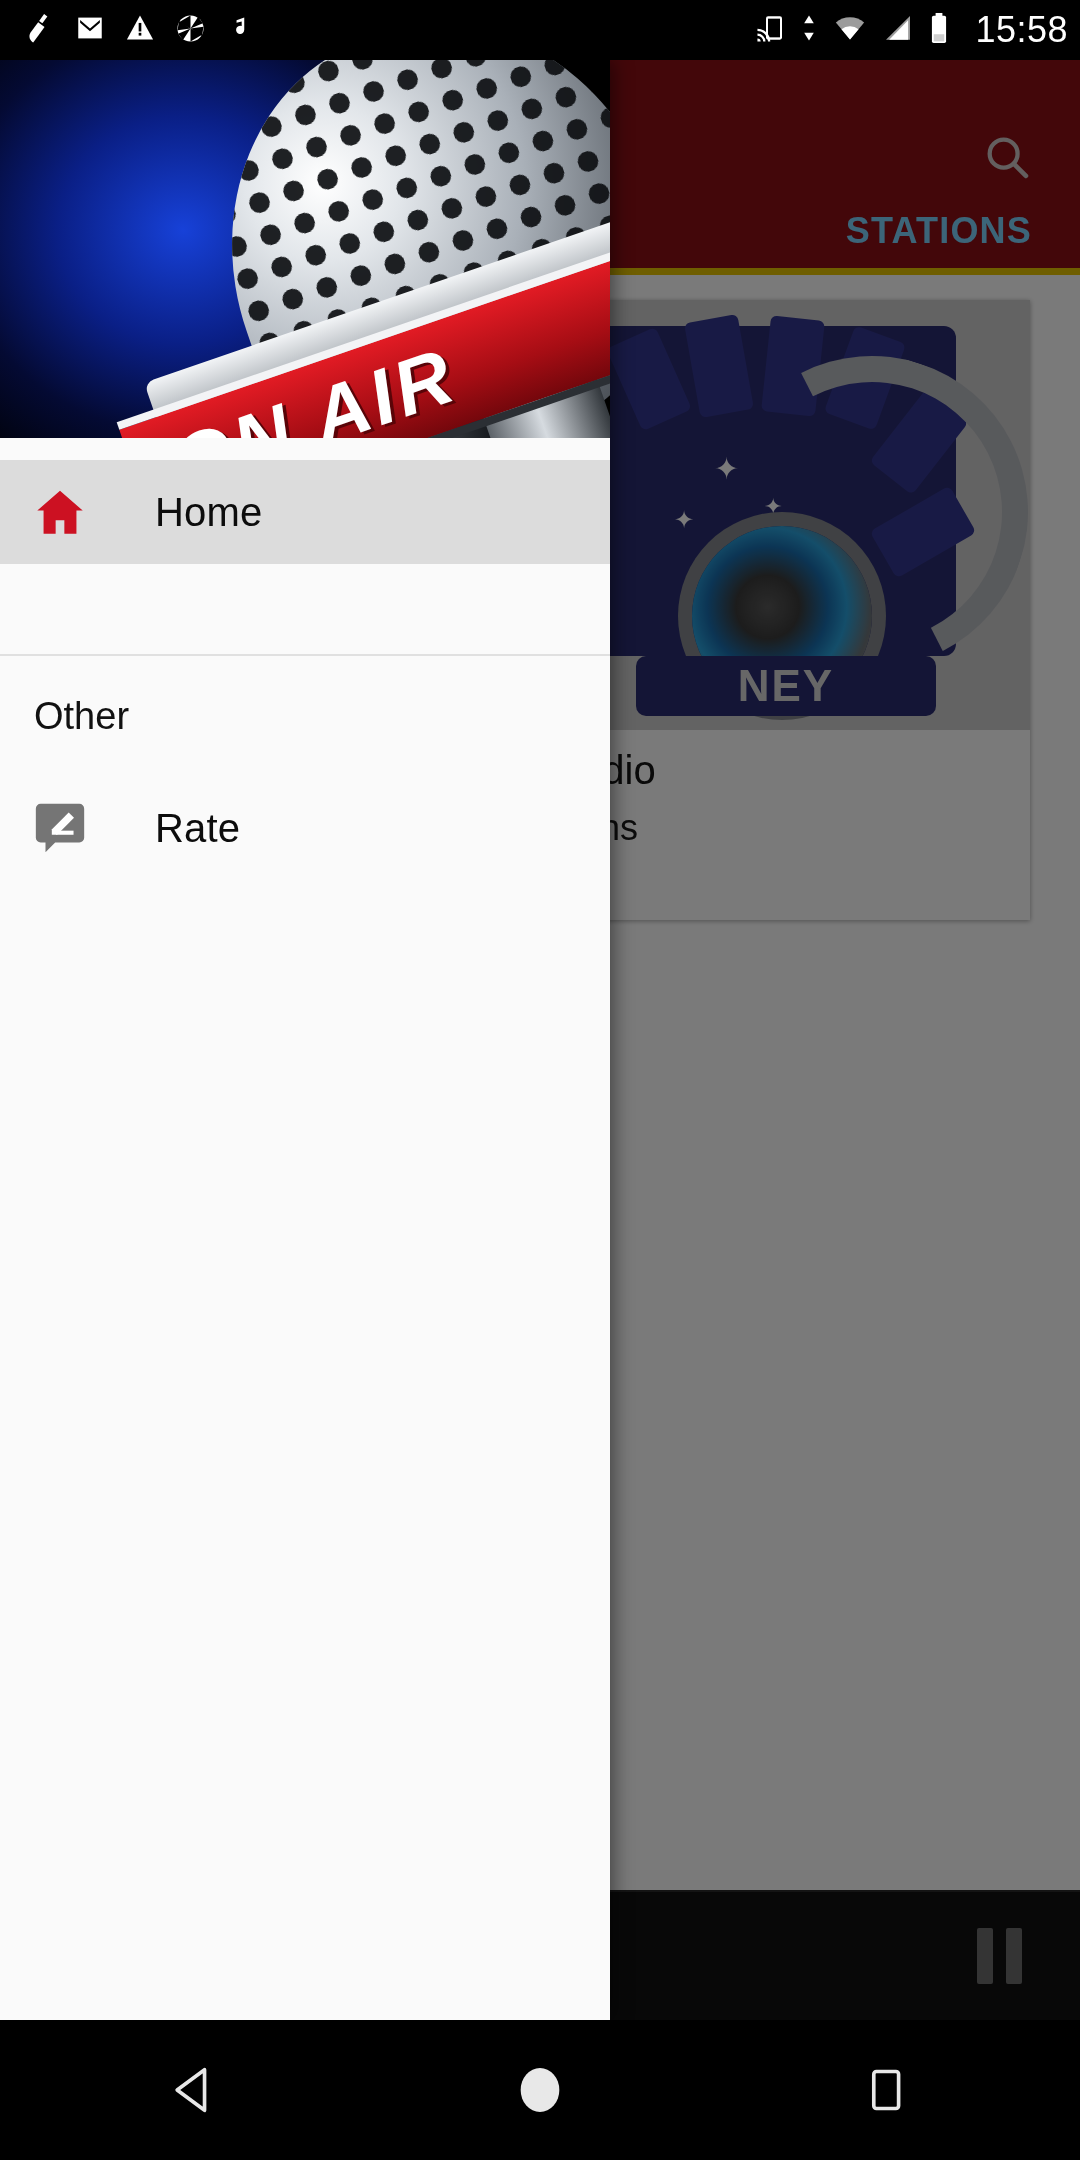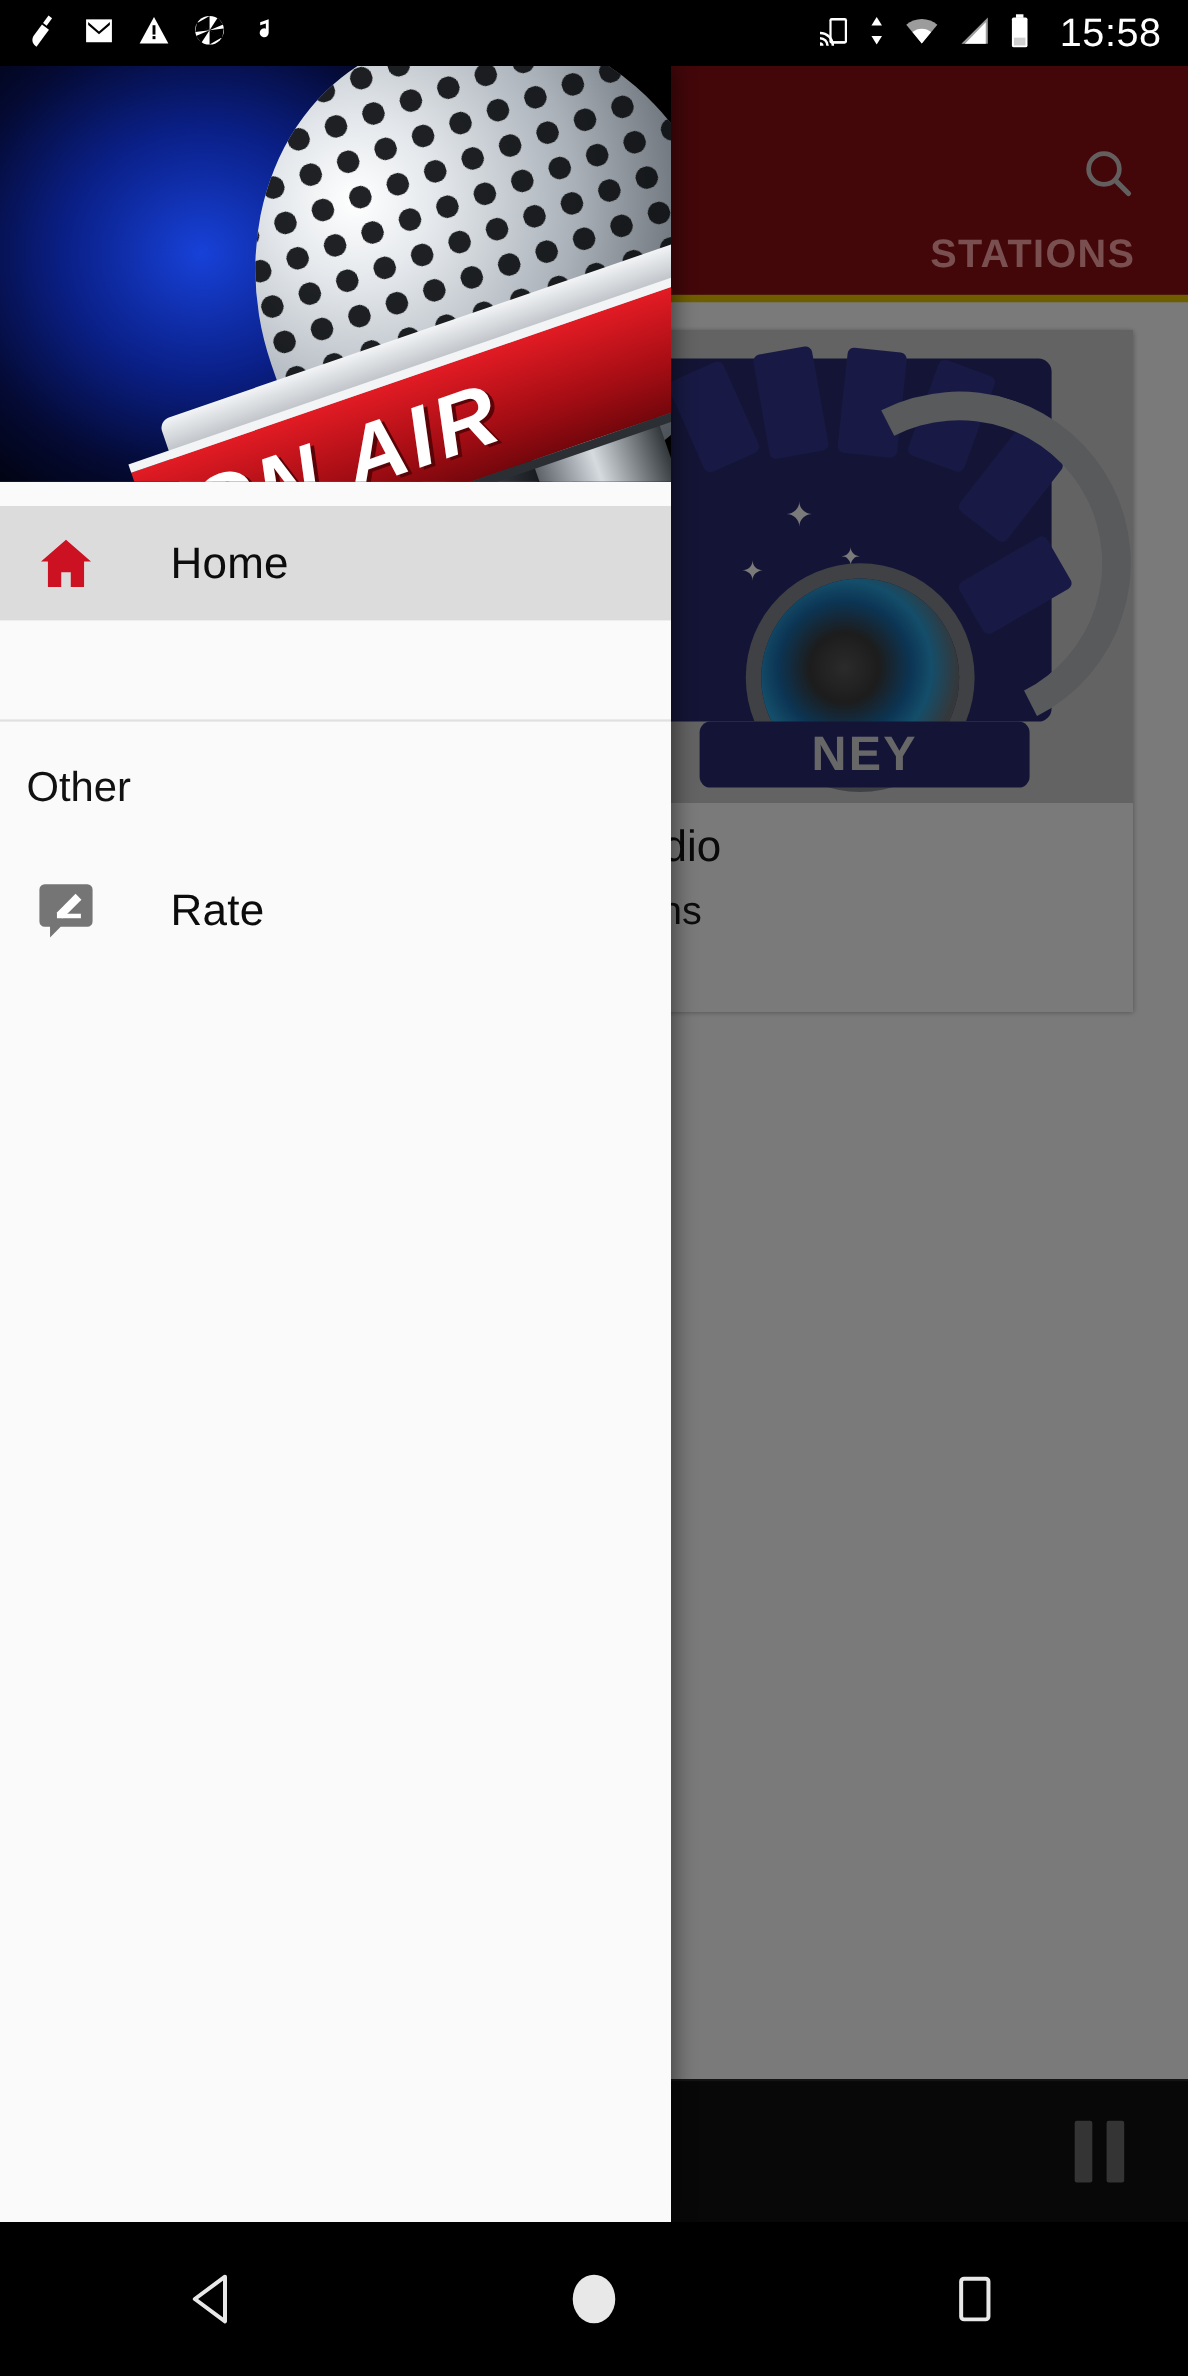--- a/index.html
+++ b/index.html
@@ -39,21 +39,21 @@
     display: flex;
     align-items: center;
     gap: 18px;
     padding-left: 22px;
     flex: 1;
   }
   .status-right {
     display: flex;
     align-items: center;
     gap: 13px;
-    padding-right: 24px;
+    padding-right: 12px;
   }
   .sb-icon { display: block; }
   #status-clock {
     color: #ffffff;
     font-size: 36px;
     font-weight: 400;
     letter-spacing: 0.5px;
     margin-left: 12px;
     line-height: 1;
   }
@@ -90,21 +90,21 @@
     top: 150px;
     width: 1080px;
     height: 62px;
     display: flex;
     align-items: flex-start;
     justify-content: flex-end;
     padding-right: 48px;
     box-sizing: border-box;
   }
   .tab-label {
-    color: #fca5a5;
+    color: #7dd3fc;
     font-size: 36px;
     font-weight: 700;
     letter-spacing: 1.2px;
     white-space: nowrap;
     text-align: center;
   }
   #tab-indicator {
     position: absolute;
     top: 208px;
     left: 600px;
@@ -375,21 +375,21 @@
   .nav-gap { height: 6px; width: 610px; }
   .nav-divider {
     width: 610px;
     height: 2px;
     background: #E0E0E0;
   }
   .section-header {
     height: 120px;
     display: flex;
     align-items: center;
-    padding-left: 24px;
+    padding-left: 34px;
     box-sizing: border-box;
   }
   .section-header-text {
     font-size: 38px;
     color: #111111;
     font-weight: 400;
   }
 
   
   #nav-bar {

